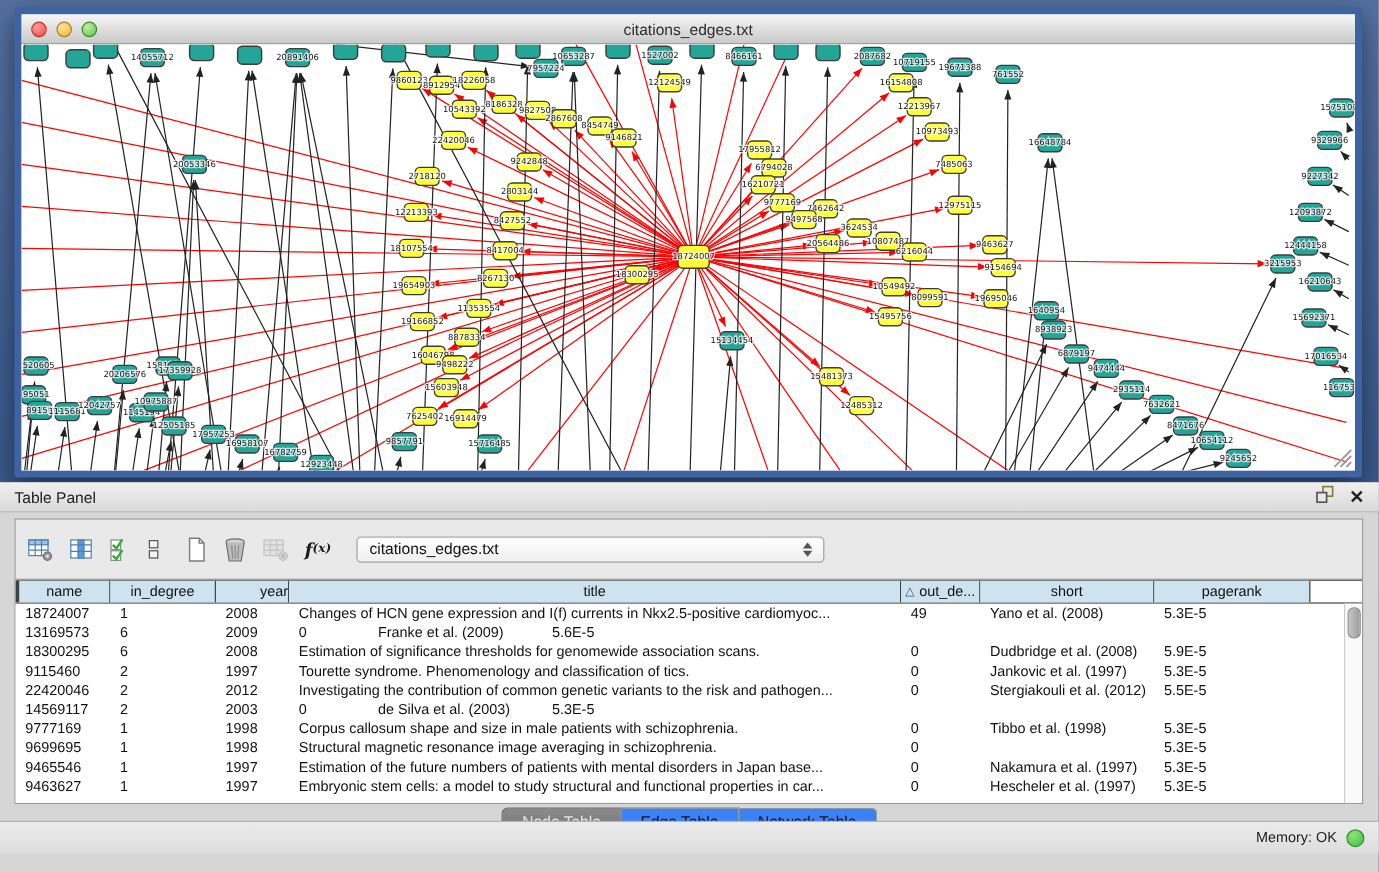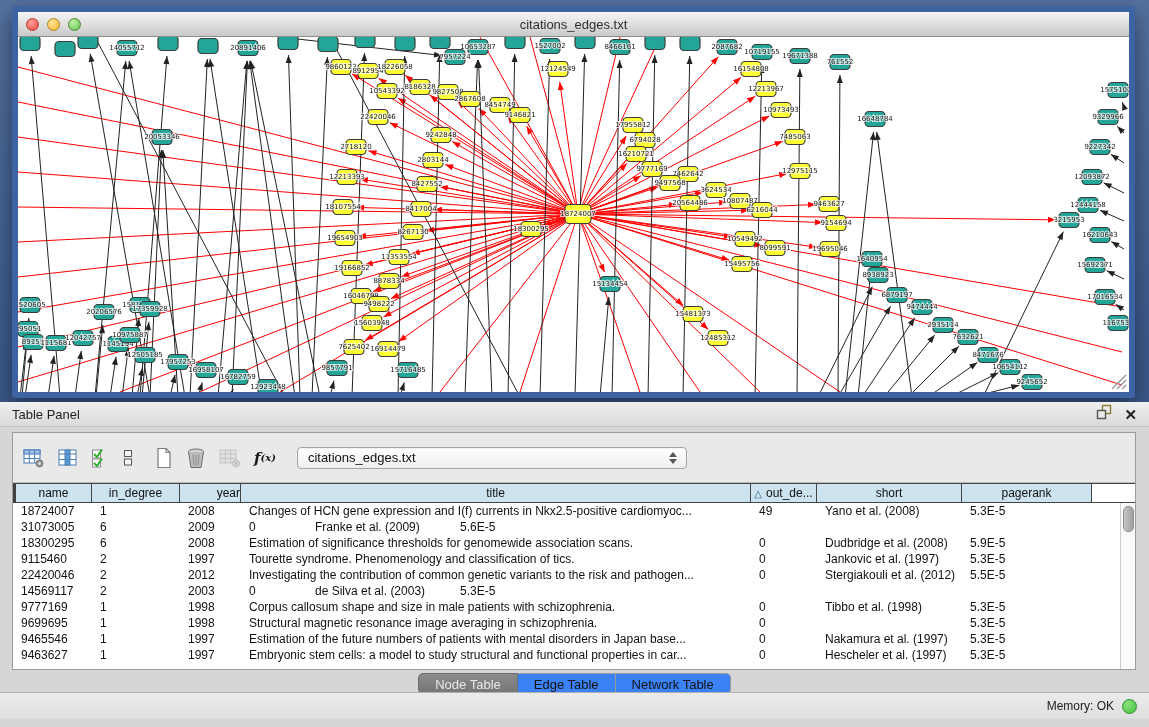--- a/index.html
+++ b/index.html
@@ -51,21 +51,21 @@
   .td{box-sizing:border-box;padding-left:8px;overflow:hidden;text-overflow:ellipsis;}
   .vsb{position:absolute;right:0;top:20px;bottom:0;width:14px;background:#fafafa;border-left:1px solid #cccccc;}
   .vsb .thumb{position:absolute;left:2px;top:3px;width:9px;height:24px;border-radius:5px;
               background:linear-gradient(90deg,#c6c6c6,#9e9e9e);border:1px solid #8f8f8f;}
   .tabs{position:absolute;left:0;top:271px;width:100%;display:flex;justify-content:center;}
   .seg{height:21px;line-height:21px;box-sizing:border-box;border:1px solid #9a9a9a;background:#3b82f6;
        font-size:13px;color:#111;padding:0 16px;border-left-width:0;}
   .seg:first-child{border-left-width:1px;border-radius:5px 0 0 5px;}
   .seg:last-child{border-radius:0 5px 5px 0;}
   .seg.sel{background:linear-gradient(#8b8b8b,#767676);color:#e8e8e8;border-color:#6d6d6d;}
-  .status{position:absolute;left:0;bottom:8px;width:100%;height:27px;box-sizing:border-box;
+  .status{position:absolute;left:0;bottom:16px;width:100%;height:27px;box-sizing:border-box;
           border-top:1px solid #b1b1b1;background:linear-gradient(#ebebeb,#dedede);
           display:flex;align-items:center;justify-content:flex-end;padding-right:12px;gap:8px;}
   .status .mem{font-size:12px;color:#222;}
   .dot{width:13px;height:13px;border-radius:50%;background:radial-gradient(circle at 35% 30%,#8fe27d,#3fc33c);
        border:1px solid #2f9030;}
 </style>
 </head>
 <body>
 
 <div class="window">
@@ -694,21 +694,21 @@
           <div class="tr">
             <div class="td" style="width: 79px;">18724007</div>
             <div class="td" style="width: 88px;">1</div>
             <div class="td" style="width: 61px;">2008</div>
             <div class="td" style="width: 510px;">Changes of HCN gene expression and I(f) currents in Nkx2.5-positive cardiomyoc...</div>
             <div class="td" style="width: 66px;">49</div>
             <div class="td" style="width: 145px;">Yano et al. (2008)</div>
             <div class="td" style="width: 130px;">5.3E-5</div>
           </div>
           <div class="tr">
-            <div class="td" style="width: 79px;">31073005</div>
+            <div class="td" style="width: 79px;">13169573</div>
             <div class="td" style="width: 88px;">6</div>
             <div class="td" style="width: 61px;">2009</div>
             <div class="td" style="width: 66px;">0</div>
             <div class="td" style="width: 145px;">Franke et al. (2009)</div>
             <div class="td" style="width: 130px;">5.6E-5</div>
           </div>
           <div class="tr">
             <div class="td" style="width: 79px;">18300295</div>
             <div class="td" style="width: 88px;">6</div>
             <div class="td" style="width: 61px;">2008</div>

